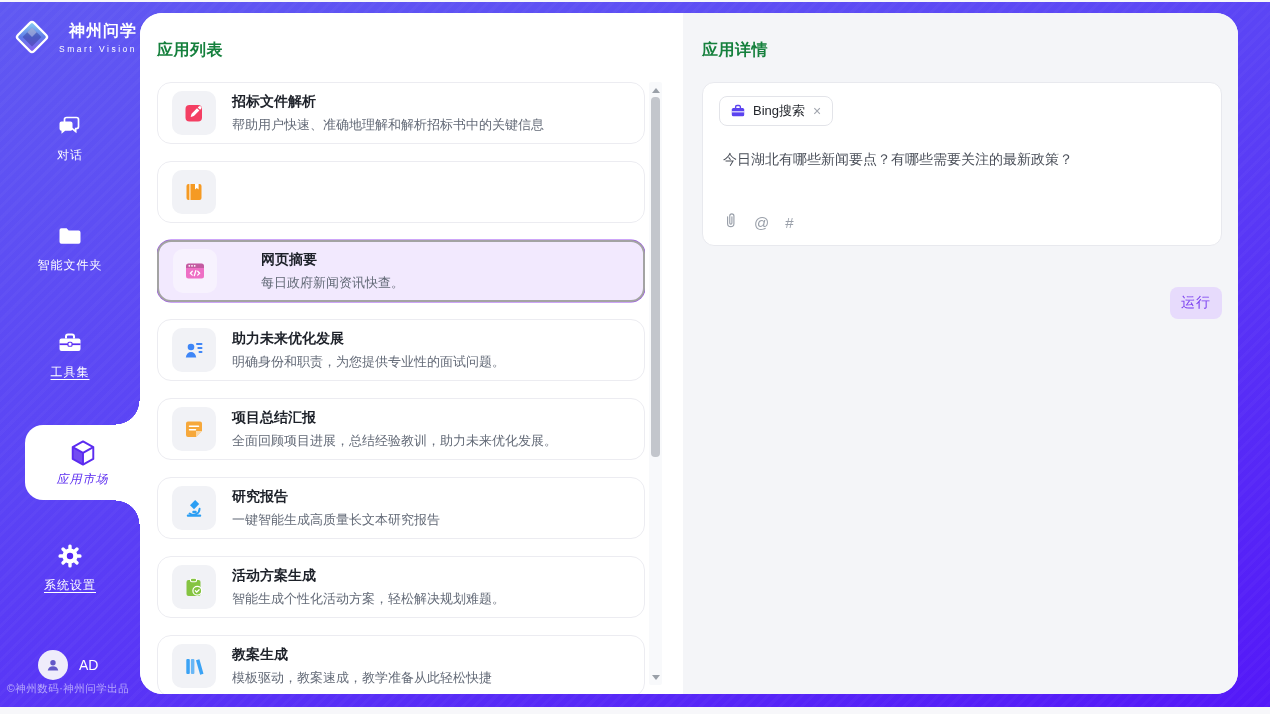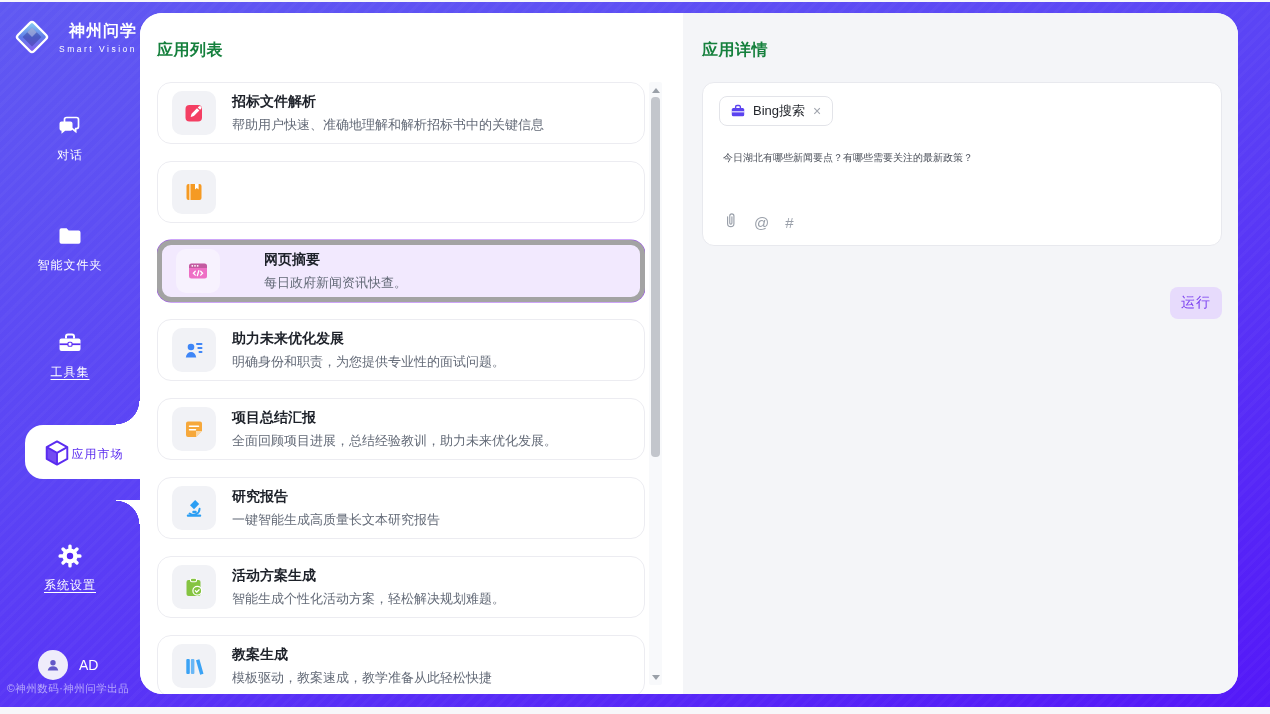--- a/index.html
+++ b/index.html
@@ -15,23 +15,23 @@
   
   .sidebar { position:absolute; left:0; top:2px; width:140px; height:705px; z-index:3; }
   .logo { position:absolute; top:16px; left:13px; display:flex; align-items:center; gap:8px;text-align:right; }
   .logo-text .cn { color:#fff; font-size:16px; font-weight:700; letter-spacing:1px; }
   .logo-text .en { color:#fff; font-size:8.5px; letter-spacing:2.5px; margin-top:2px; }
   .nav-item { position:absolute; left:0; width:140px; text-align:center; color:#fff; cursor:pointer; }
   .nav-icon { display:block; height:28px; }
   .nav-label { display:inline-block; font-size:12px; margin-top:7px; letter-spacing:1px; }
   .nav-item.underlined .nav-label { text-decoration:underline; text-underline-offset:3px; }
 
-  .nav-pill { position:absolute; left:25px; top:423px; width:115px; height:54px; background:#fff;
-    border-radius:18px 0 0 18px; color:#5b2cf0; display:flex; 
-    align-items:center; justify-content:center; cursor:pointer; z-index:4; }
+  .nav-pill { position:absolute; left:25px; top:423px; width:115px; height:75px; background:#fff;
+    border-radius:18px 0 0 18px; color:#5b2cf0; display:flex; flex-direction:column;
+    align-items:center; justify-content:center; cursor:pointer; z-index:4;font-style:italic; }
   .nav-pill .nav-label { margin-top:5px; }
   .notch { position:absolute; right:0; width:24px; height:24px; z-index:4; }
   .notch.top { top:399px; background:radial-gradient(circle 24px at 0 0, rgba(0,0,0,0) 23px, #fff 23.5px); }
   .notch.bottom { top:498px; background:radial-gradient(circle 24px at 0 100%, rgba(0,0,0,0) 23px, #fff 23.5px); }
 
   .user-row { position:absolute; top:648px; left:38px; display:flex; align-items:center; gap:11px; }
   .avatar { width:30px; height:30px; border-radius:50%; background:#efecfb; display:flex;
     align-items:center; justify-content:center; }
   .user-name { color:#fff; font-size:14px; }
   .sb-footer { position:absolute; top:680px; left:7px; width:133px; color:rgba(255,255,255,.55);
@@ -43,21 +43,21 @@
   .left-panel { position:relative; width:543px; background:#fff; flex:none; }
   .right-panel { position:relative; flex:1; background:#f4f5f8; }
   .panel-title { position:absolute; top:27px; font-size:16px; font-weight:700; color:#15803d; letter-spacing:.5px; }
   .left-panel .panel-title { left:17px; }
   .right-panel .panel-title { left:19px; }
 
   
   .app-list { position:absolute; left:17px; top:69px; right:38px; bottom:0; overflow:hidden; }
   .app-card { height:62px; margin-bottom:17px; background:#fff; border:1px solid #ececf1;
     border-radius:14px; display:flex; align-items:center; padding:0 14px; gap:16px; cursor:pointer; }
-  .app-card.selected { background:#f2e9fe; border:5px solid #a3a3a3; box-shadow:0 0 0 .5px #9c4cf1;gap:44px; }
+  .app-card.selected { background:#f2e9fe; border:2px solid #a3a3a3; box-shadow:0 0 0 .5px #9c4cf1;gap:44px; }
   .app-icon-wrap { width:44px; height:44px; border-radius:10px; background:#f1f2f6; flex:none;
     display:flex; align-items:center; justify-content:center; }
   .app-card.selected .app-icon-wrap { background:#f7f2fe; }
   .app-title { font-size:14px; font-weight:700; color:#1d2129; margin-bottom:5px; }
   .app-desc { font-size:13px; color:#636a77; }
 
   
   .scrollbar { position:absolute; top:69px; right:21px; bottom:9px; width:13px; background:#f8f9fb;
     border-radius:2px; }
   .scroll-btn { position:absolute; left:0; width:13px; height:14px; display:flex; align-items:center;
@@ -70,21 +70,21 @@
   .scroll-thumb { position:absolute; left:2px; top:15px; width:9px; height:360px; background:#c3c6cc;
     border-radius:4px; cursor:grab; }
 
   
   .detail-card { position:absolute; left:19px; right:16px; top:69px; height:164px; background:#fff;
     border:1px solid #e8e9ee; border-radius:12px; }
   .chip { position:absolute; top:13px; left:16px; height:30px; display:inline-flex; align-items:center;
     gap:7px; padding:0 10px; border:1px solid #e3e4e9; border-radius:8px; background:#fff; }
   .chip-label { font-size:13px; color:#23262c; }
   .chip-close { font-size:14px; color:#a0a4ad; cursor:pointer; line-height:1; padding:0 1px; }
-  .query-text { position:absolute; top:68px; left:20px; right:20px; font-size:10px; color:#4a4f59; }
+  .query-text { position:absolute; top:68px; left:20px; right:20px; font-size:14px; color:#4a4f59; }
   .attach-row { position:absolute; bottom:13px; left:20px; display:flex; align-items:center; gap:16px;
     color:#9aa0aa; }
   .attach-row .glyph { font-size:15px; cursor:pointer; }
   .run-btn { position:absolute; top:258px; right:16px; width:52px; height:32px; background:#e7dbfc;
     color:#7a3ff0; font-size:14px; border:none; border-radius:8px; cursor:pointer;
     display:flex; align-items:center; justify-content:center; letter-spacing:1px;margin-top:16px; }
 </style>
 </head>
 <body>
 

